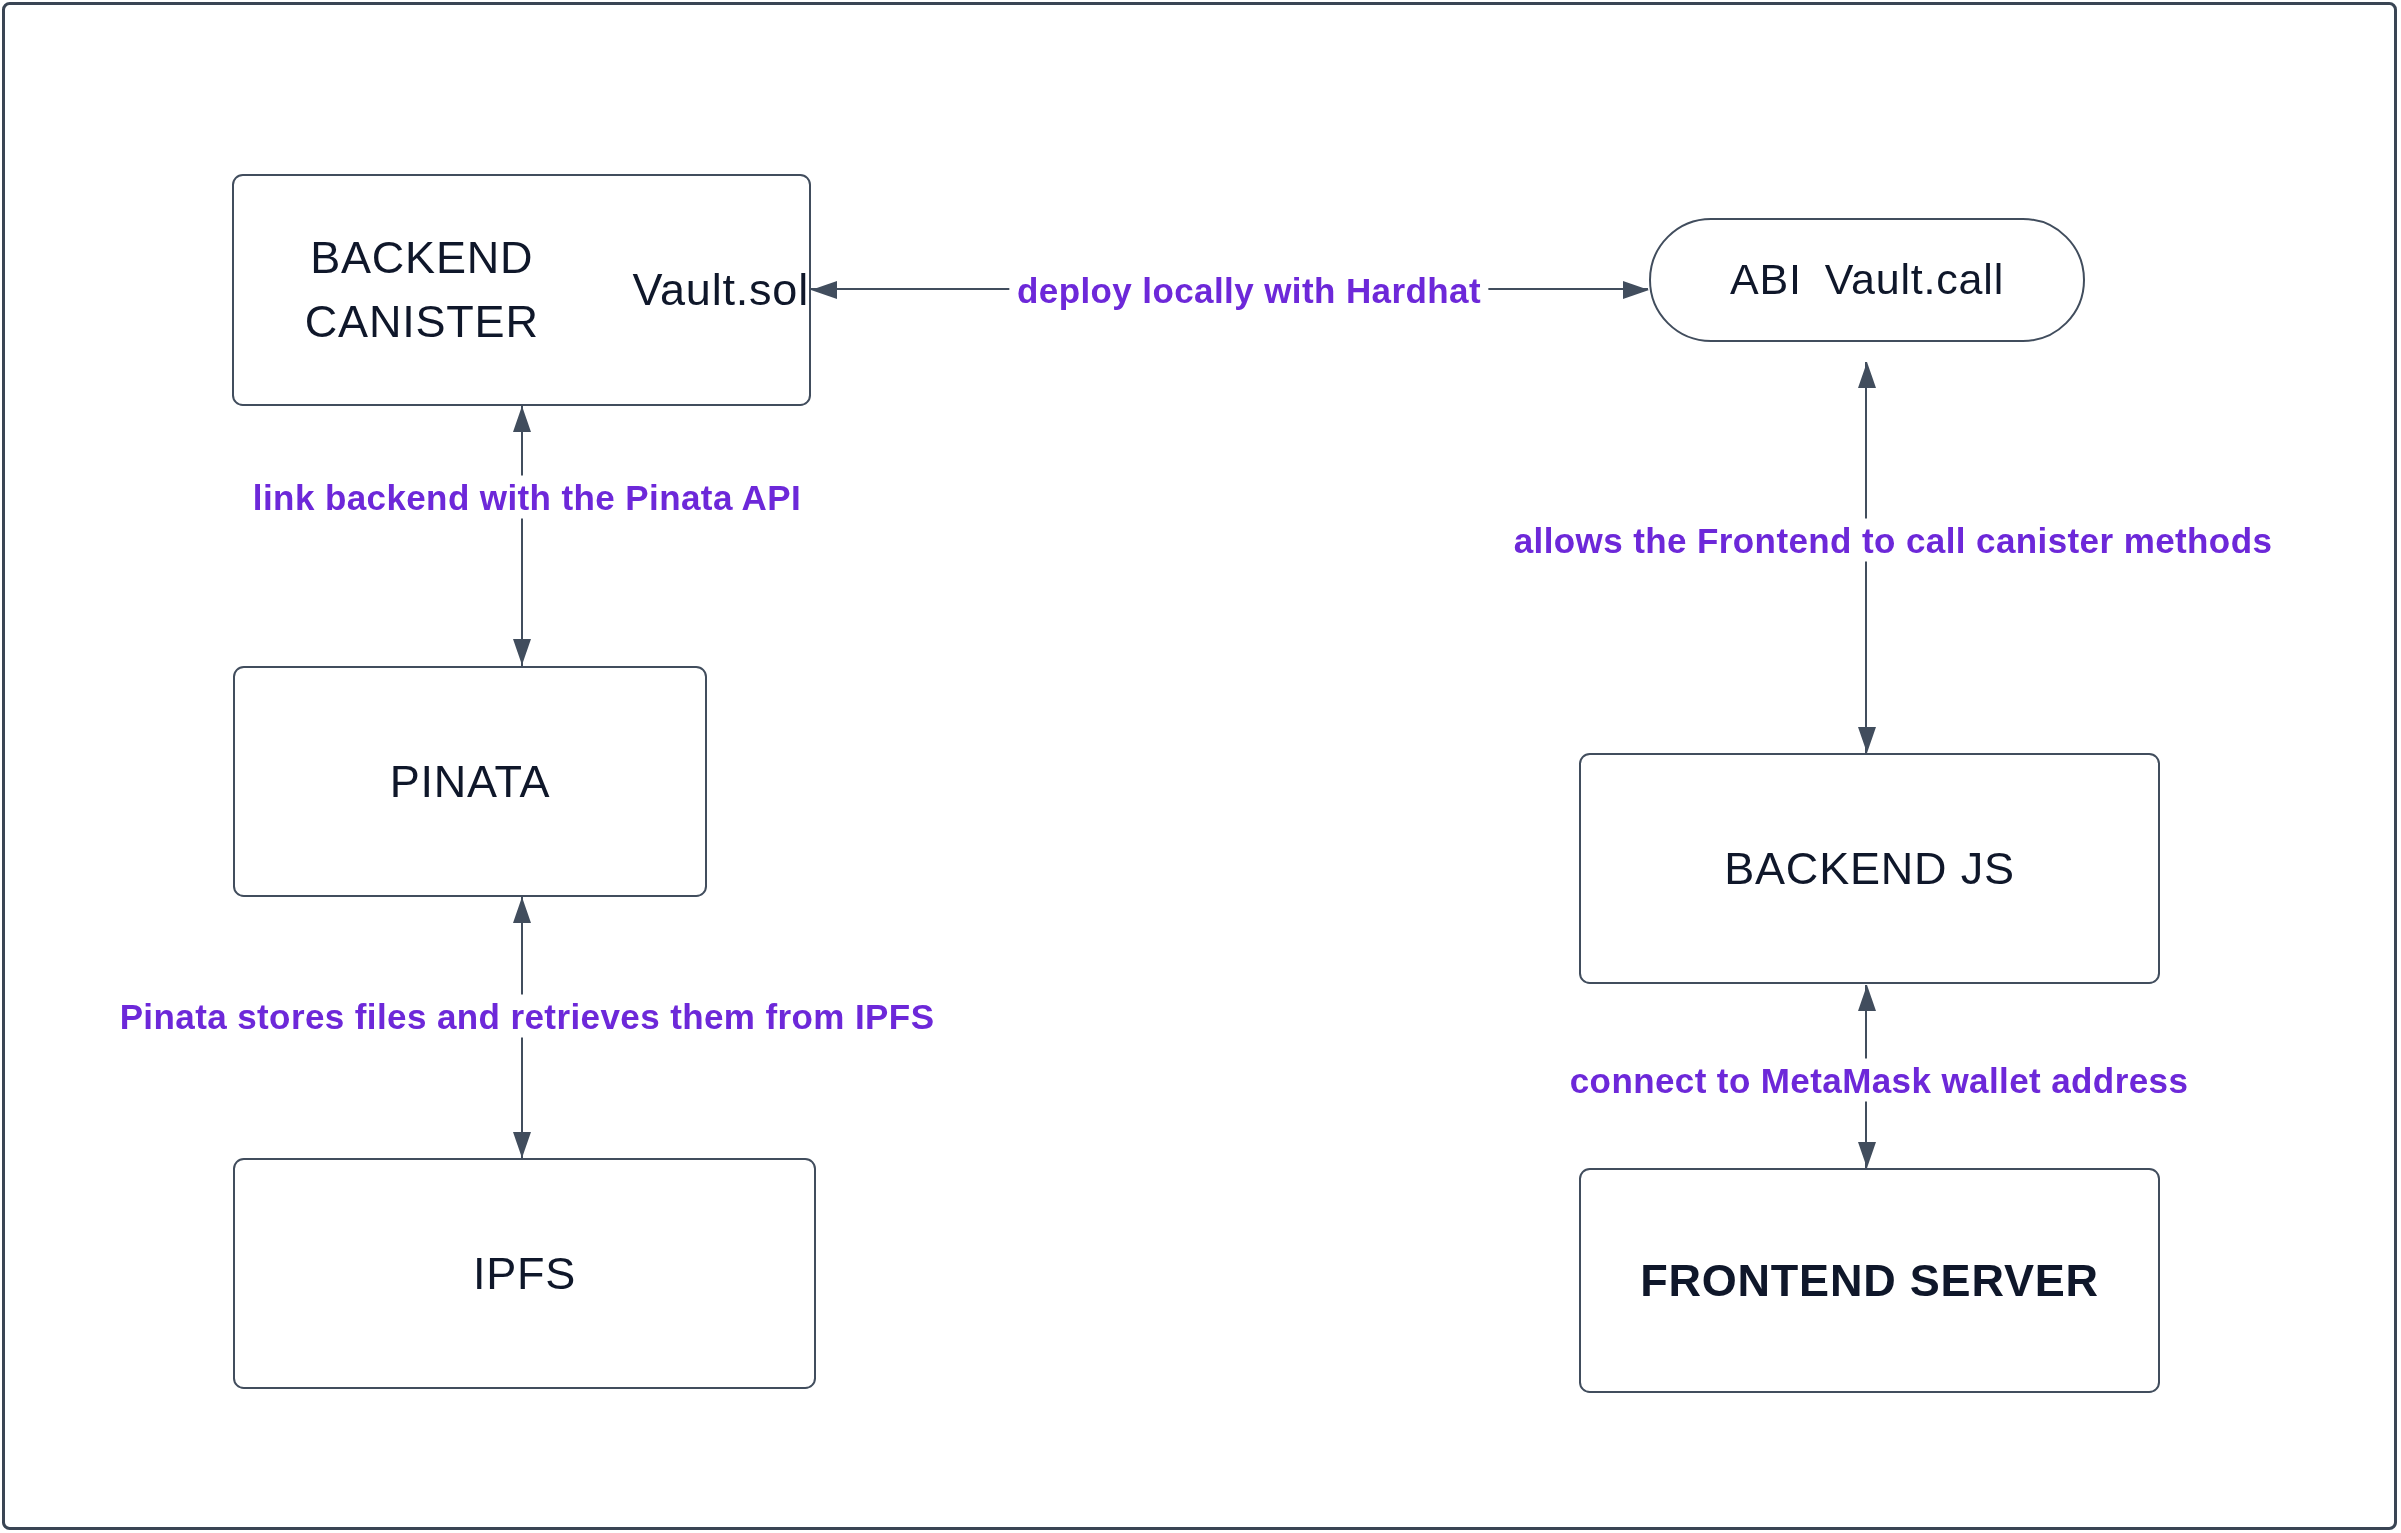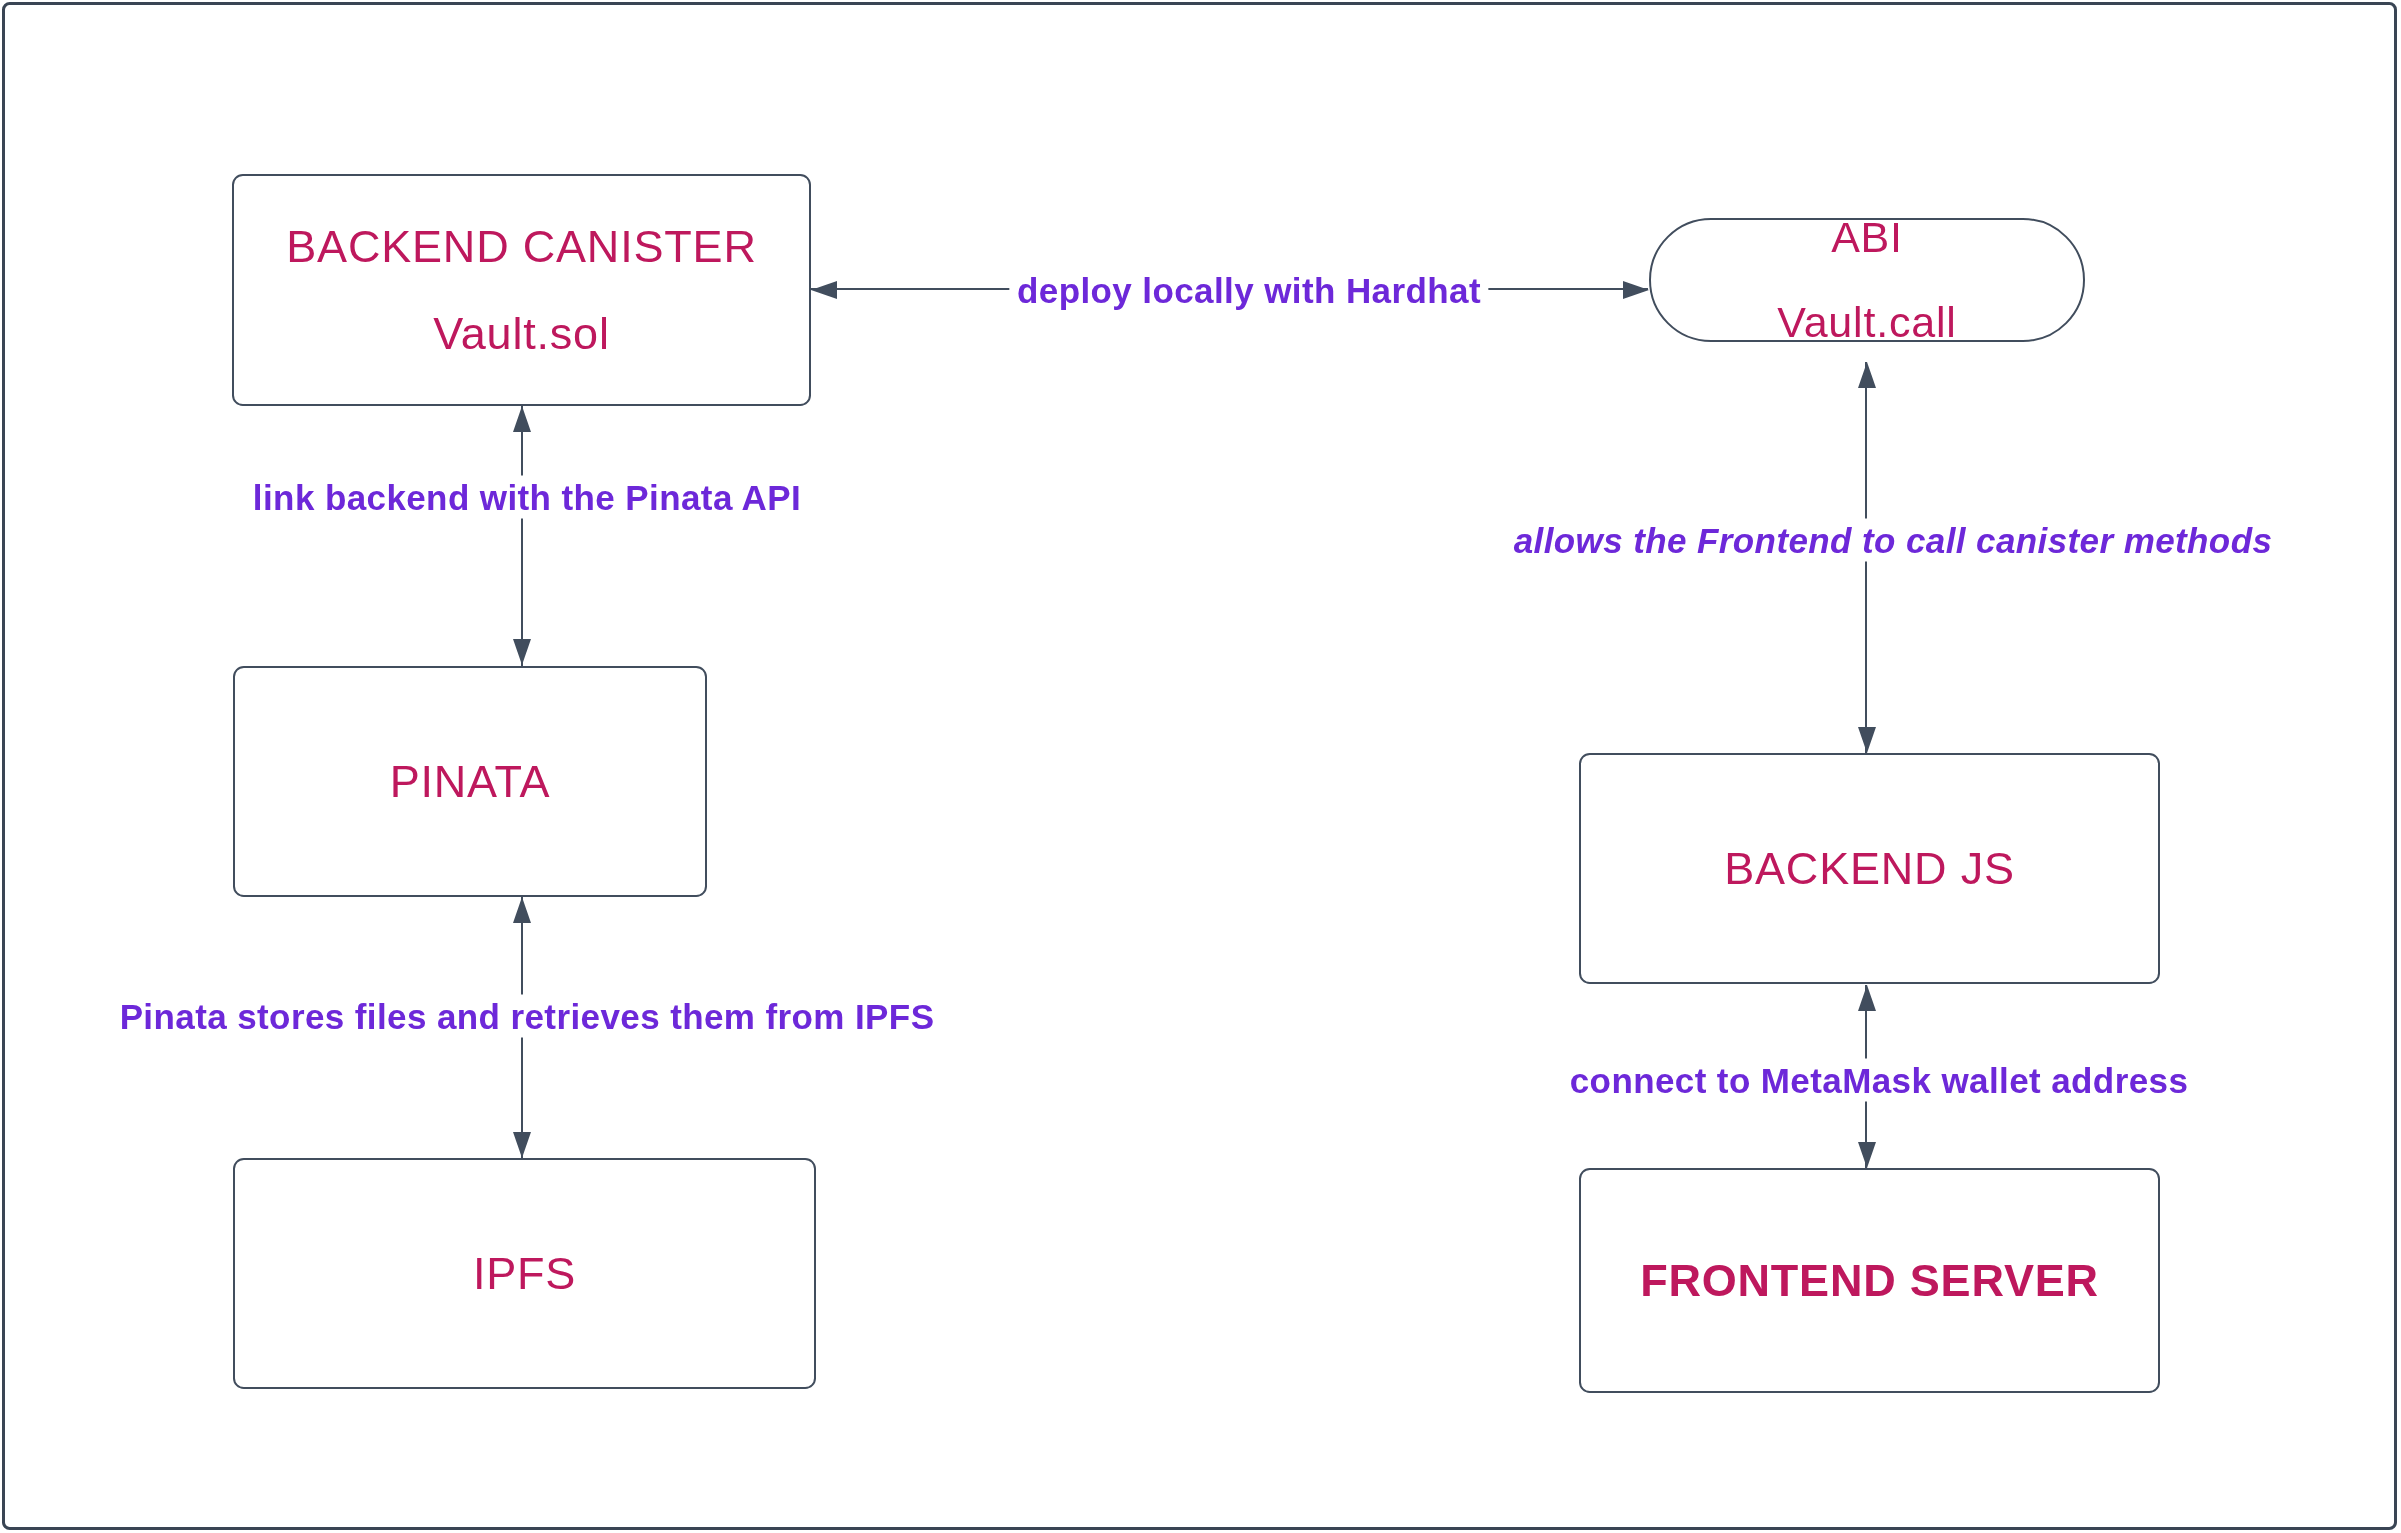--- a/index.html
+++ b/index.html
@@ -15,24 +15,24 @@
     position: absolute; left: 2.3px; top: 2.3px; right: 3.9px; bottom: 3.9px;
     border: 3.1px solid #3a4554; border-radius: 7.7px;
     pointer-events: none;
   }
 
   .node {
     position: absolute;
     background: #ffffff;
     border: 2.3px solid #414d5d;
     border-radius: 10.8px;
-    display: flex; flex-direction: column;
+    display: flex; flex-direction: row;
     align-items: center; justify-content: center;
     text-align: center;
-    color: #be185d;
+    color: #0f172a;
     font-size: 45px;
     line-height: 1.42;
     letter-spacing: 0.8px;
     gap: 23px;
   }
   .node.stadium { border-radius: 93px; }
 
   .edge-line { position: absolute; background: #414d5d; }
 
   .arrow { position: absolute; width: 0; height: 0; }
@@ -78,21 +78,21 @@
   #edge-abiethers-head-up     { left: 1858px; top: 362px; }
   #edge-abiethers-head-down   { left: 1858px; top: 727px; }
 
   #edge-ethersfrontend-line      { left: 1865px; top: 985px; width: 2.3px; height: 184px; }
   #edge-ethersfrontend-head-up   { left: 1858px; top: 985px; }
   #edge-ethersfrontend-head-down { left: 1858px; top: 1142px; }
 
   #label-deploy         { left: 1249px; top: 290px; }
   #label-linkpinata     { left: 527px;  top: 497px; }
   #label-pinataipfs     { left: 527px;  top: 1016px; }
-  #label-abiethers      { left: 1893px; top: 540px; font-style: italic; }
+  #label-abiethers      { left: 1893px; top: 540px; }
   #label-ethersfrontend { left: 1879px; top: 1080px; }
 </style>
 </head>
 <body>
 
 <div class="canvas">
 
   <div class="edge-line" id="edge-deploy-line"></div>
   <div class="arrow left" id="edge-deploy-head-left"></div>
   <div class="arrow right" id="edge-deploy-head-right"></div>

